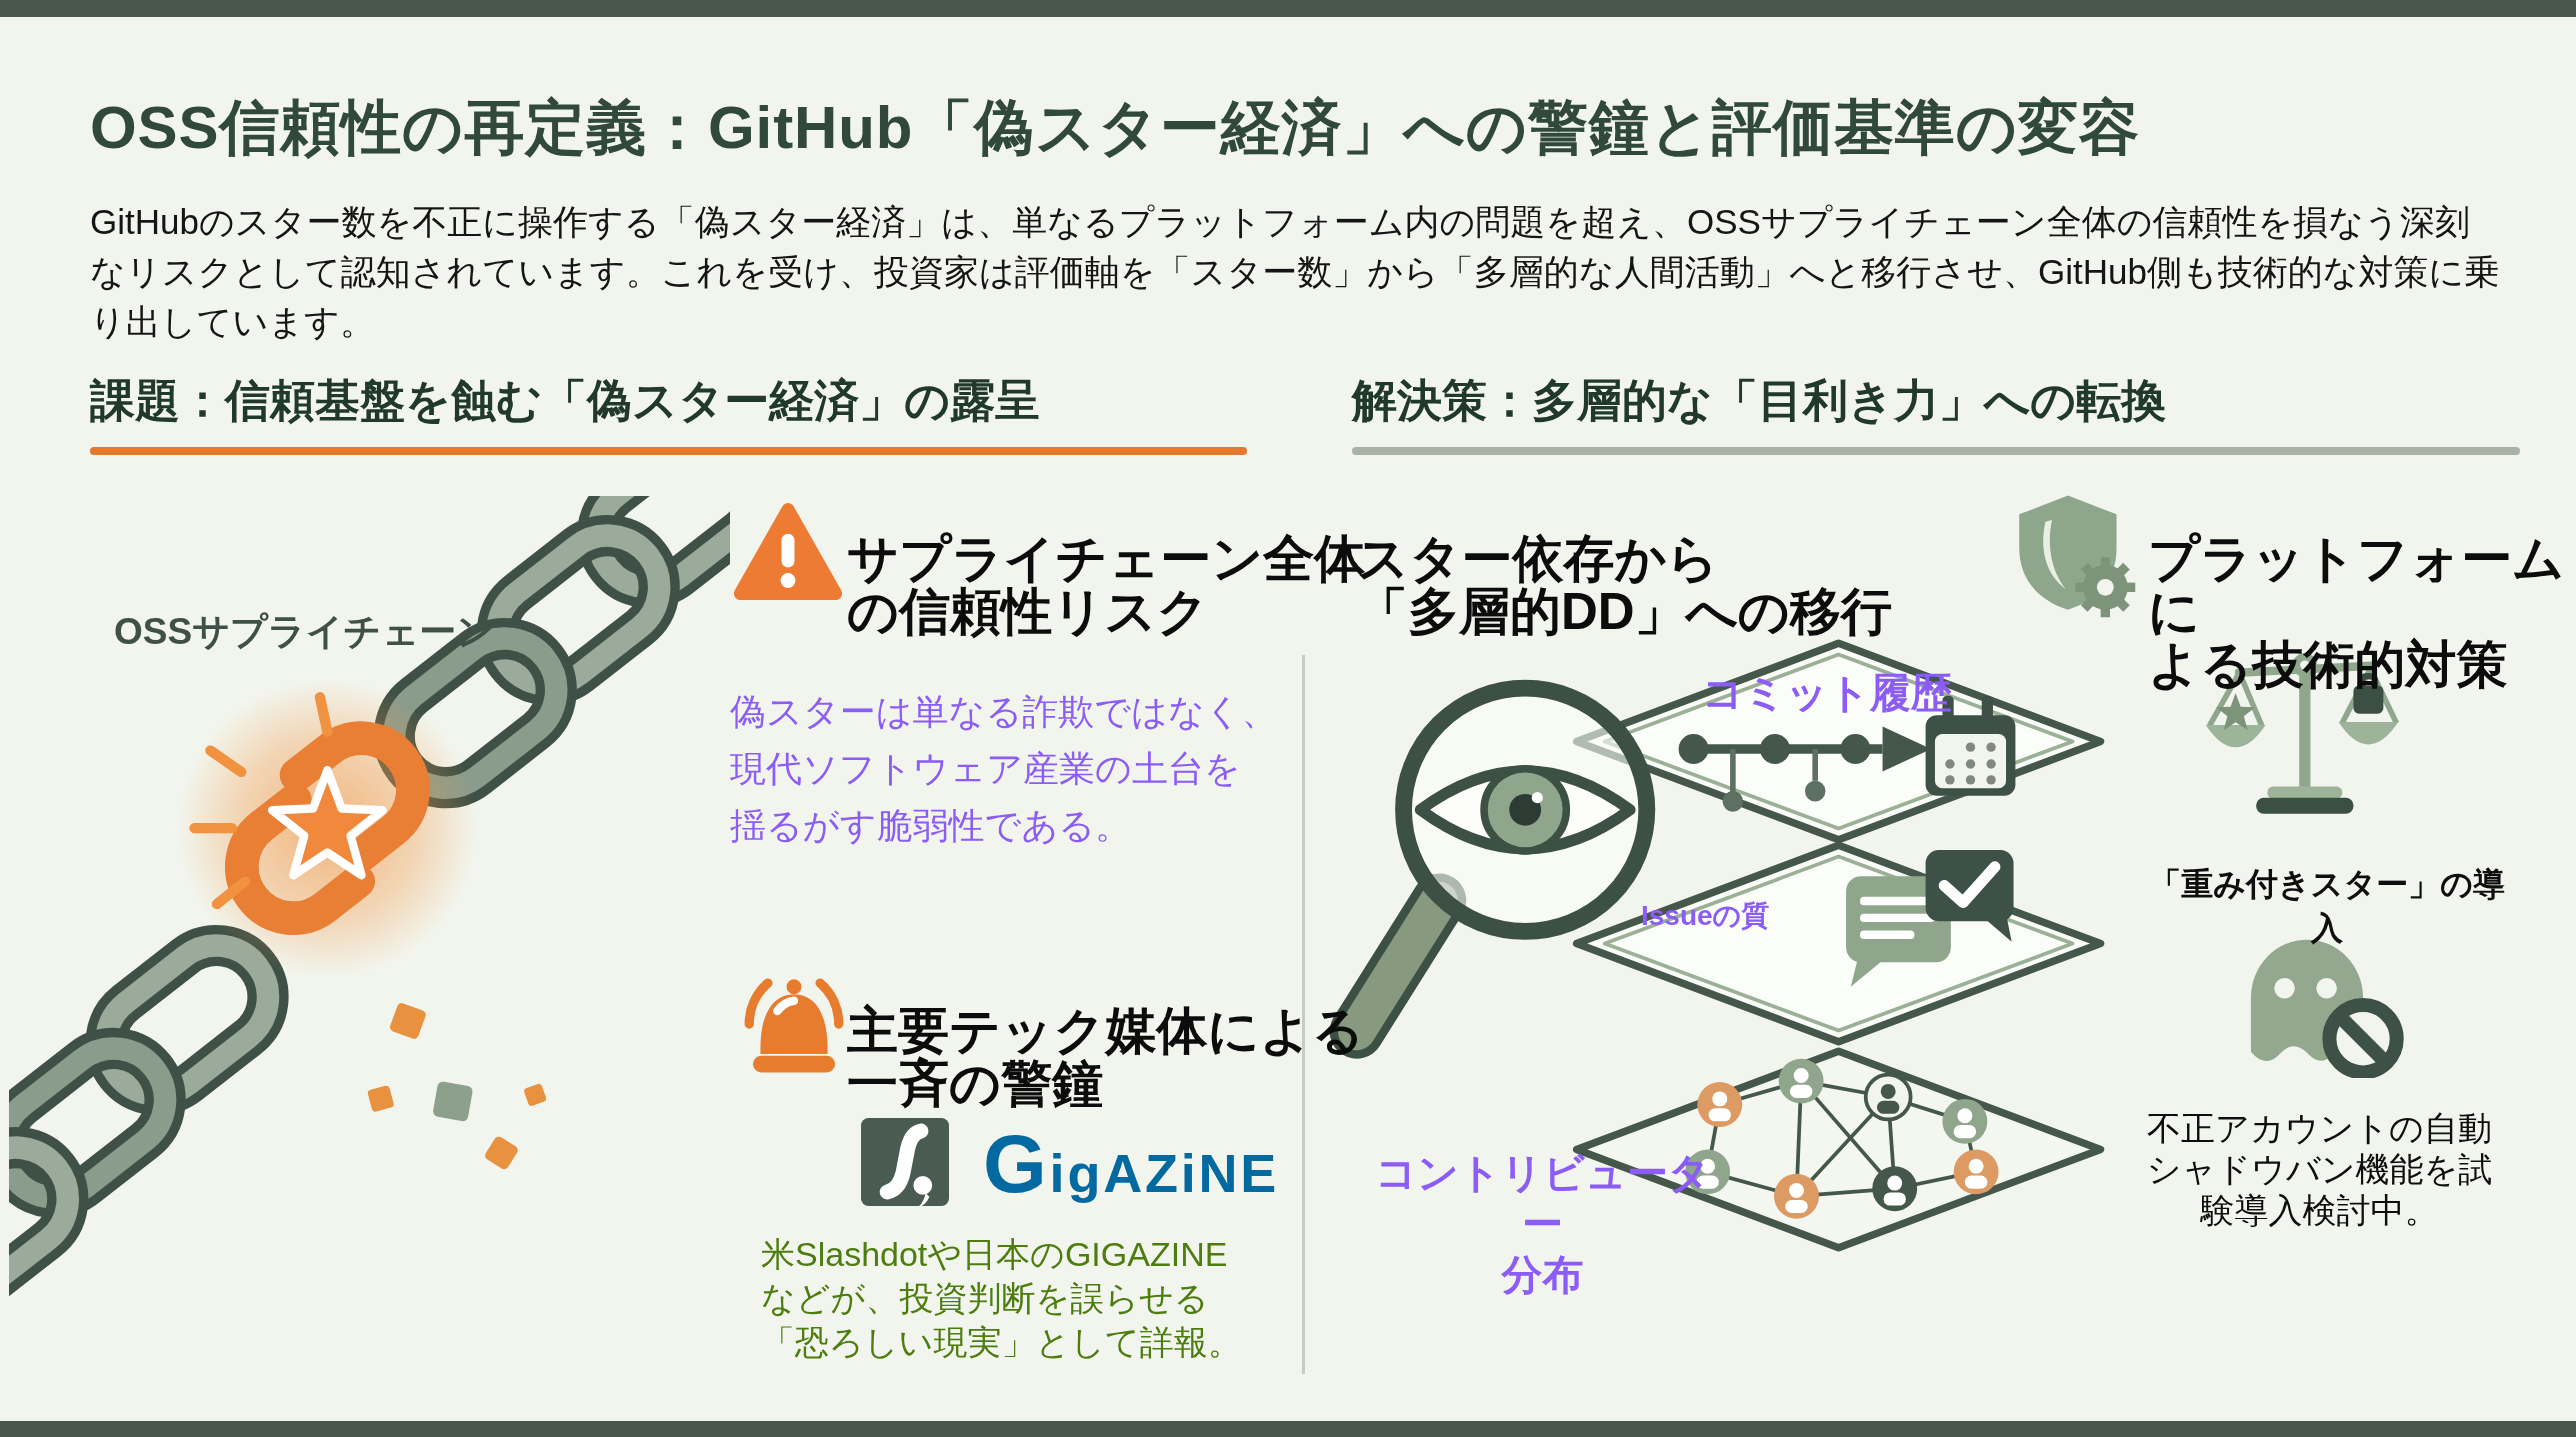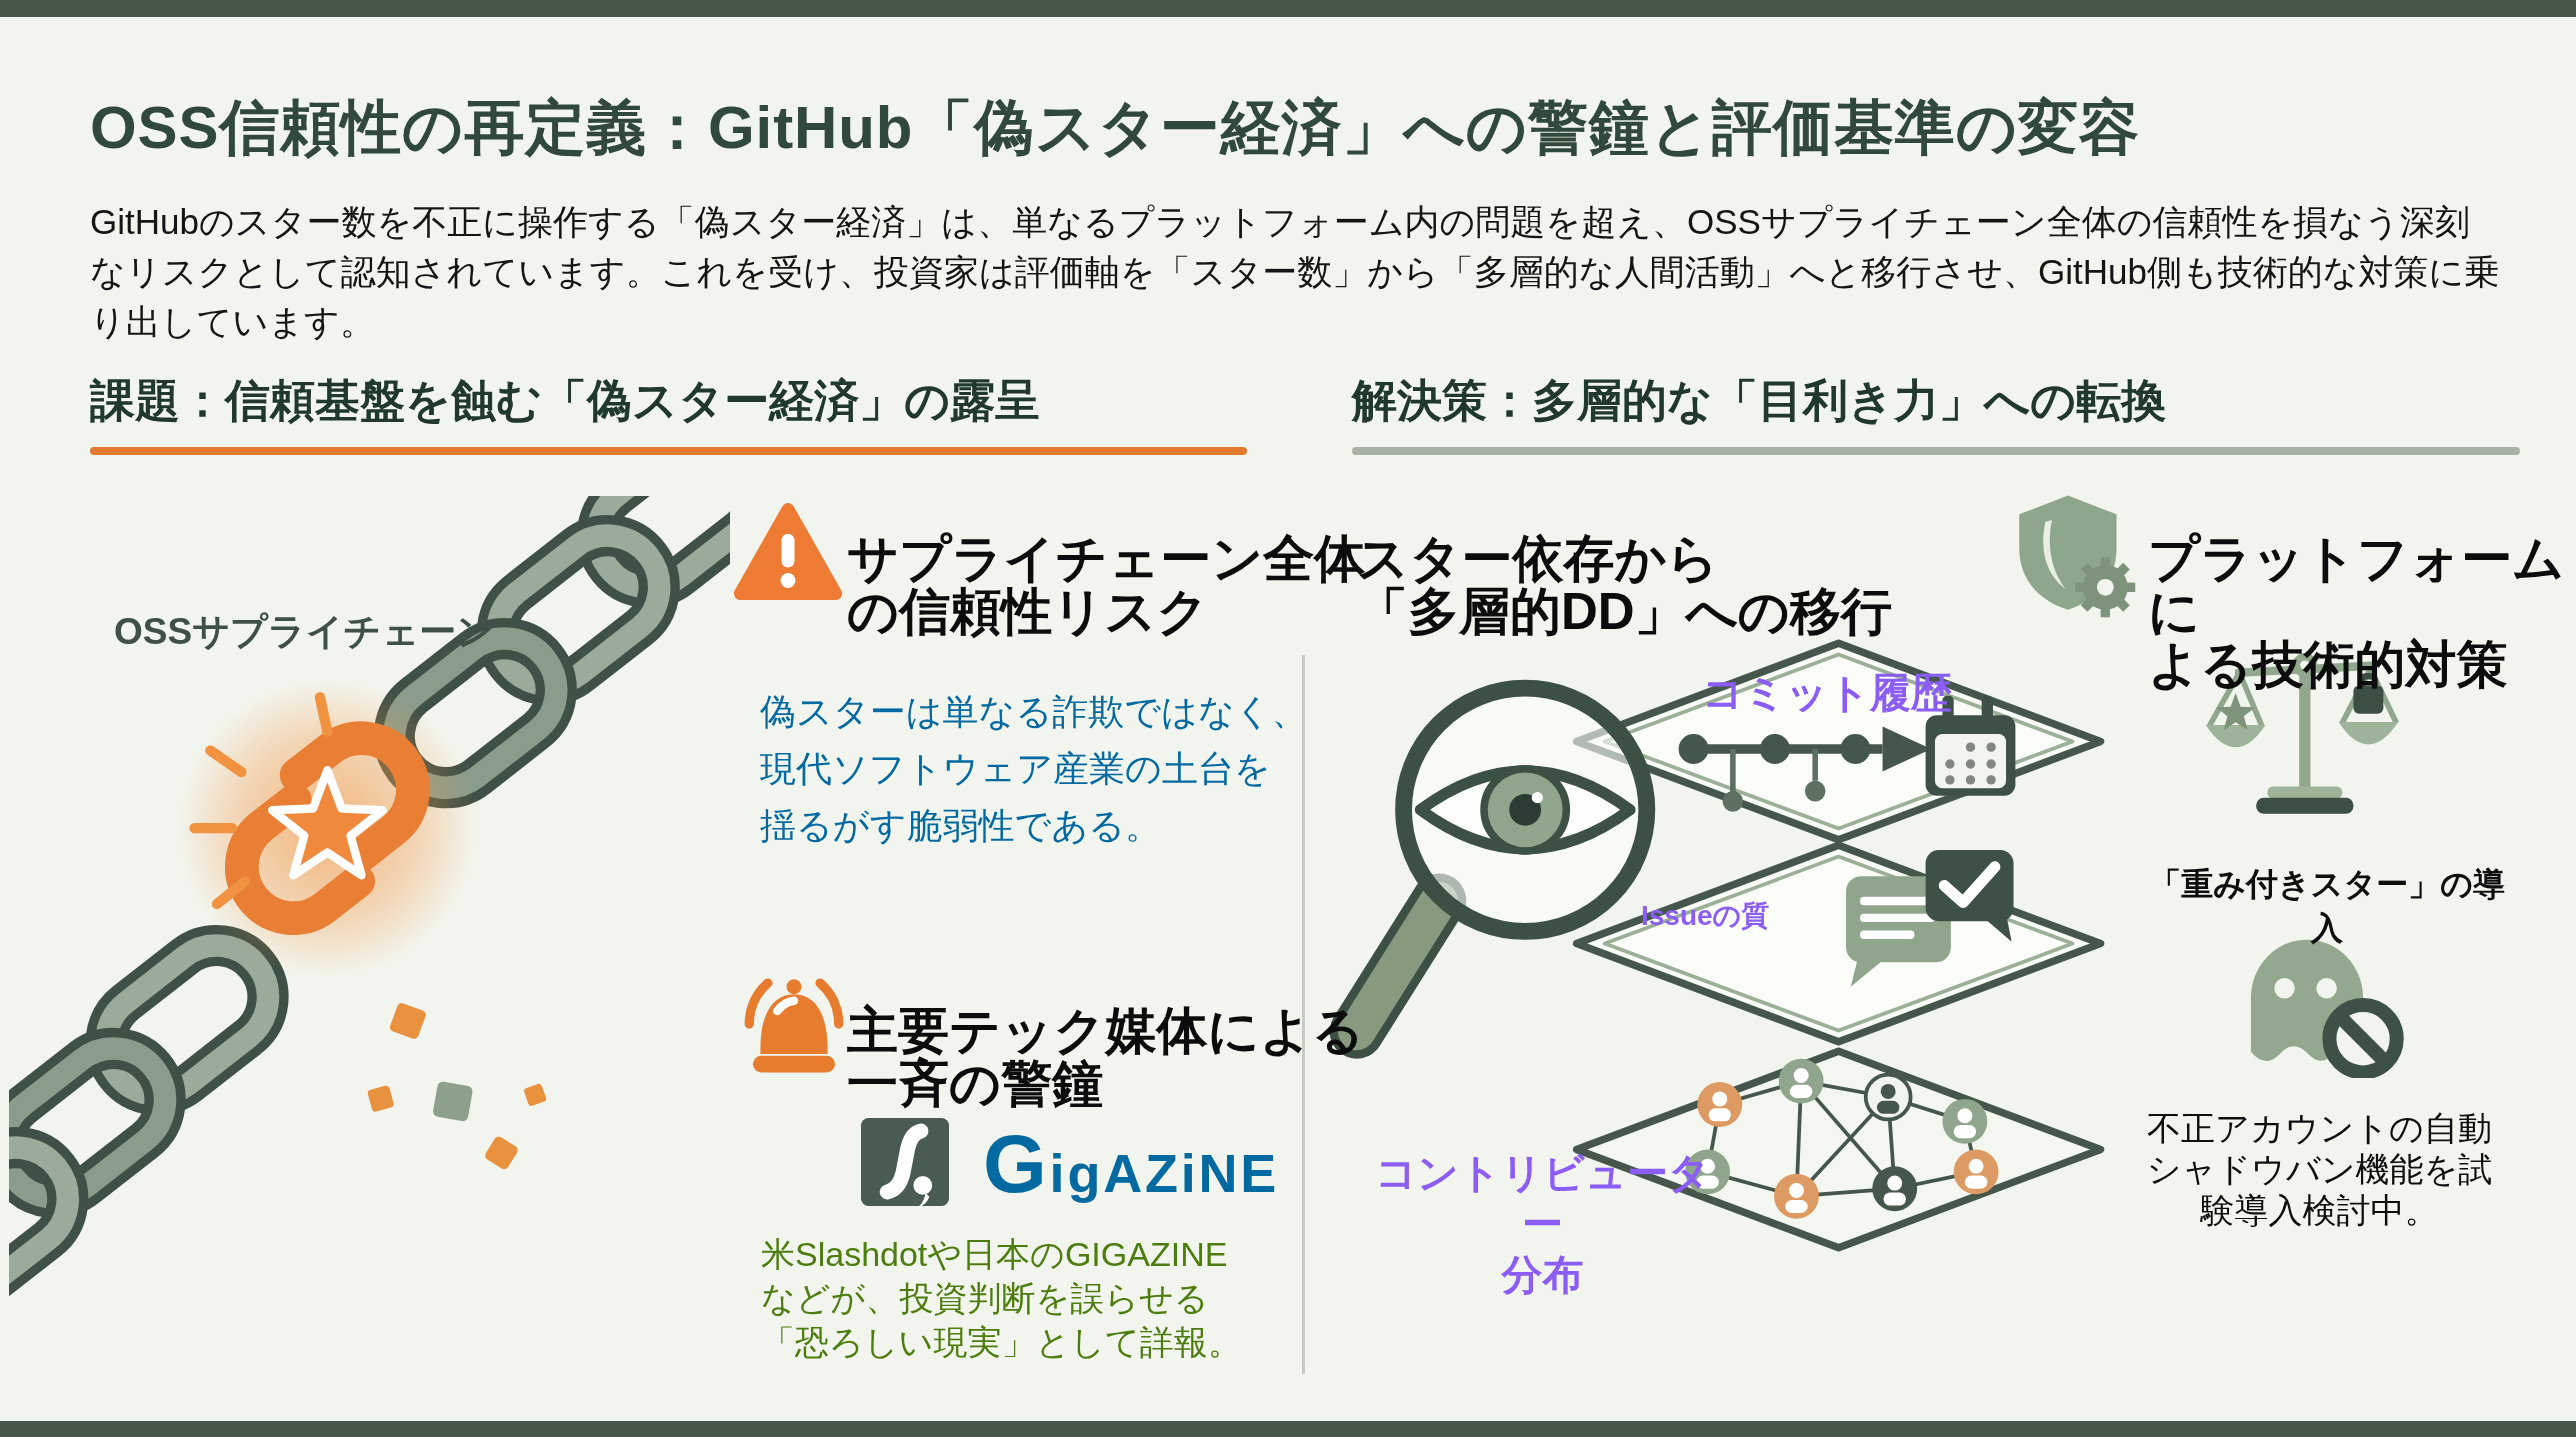--- a/index.html
+++ b/index.html
@@ -15,21 +15,21 @@
   .rule{height:8.4px;border-radius:4.7px;}
   .rule.orange{left:90px;top:447px;width:1157px;background:#e2792e;}
   .rule.sage{left:1352px;top:447px;width:1168px;background:#a8b2a4;}
   .divider{left:1302px;top:655px;width:2.8px;height:719px;background:#c7ccc3;}
   .chain-label{left:114px;top:607px;font-size:37px;font-weight:700;color:#3f5146;z-index:3;white-space:nowrap;}
   .h-item{font-size:51px;font-weight:700;color:#0c0c0c;line-height:53px;white-space:pre-line;z-index:3;margin-top:40px;}
   .risk-head{left:847px;top:492px;}
   .media-head{left:847px;top:964px;}
   .shift-head{left:1357px;top:492px;}
   .platform-head{left:2148px;top:492px;}
-  .risk-body{left:760px;top:683px;font-size:36px;line-height:57px;color:#0369a1;white-space:pre-line;}
+  .risk-body{left:730px;top:683px;font-size:36px;line-height:57px;color:#8b5cf6;white-space:pre-line;}
   .media-body{left:761px;top:1232px;font-size:34px;line-height:44px;color:#4d7c0f;white-space:pre-line;}
   .gigazine{left:983px;top:1120px;height:88px;line-height:88px;font-size:54px;font-weight:800;
             color:#0369a1;letter-spacing:2.8px;white-space:nowrap;}
   .gigazine::first-letter{font-size:82px;}
   .layer-label{font-size:41px;font-weight:700;color:#8b5cf6;z-index:3;white-space:pre-line;}
   .commit-label{left:1702px;top:666px;}
   .issue-label{left:1641px;top:897px;font-size:28px;}
   .contrib-label{left:1359px;top:1148px;width:367px;text-align:center;line-height:51px;}
   .caption{font-weight:700;color:#0e0e0e;white-space:pre-line;text-align:center;z-index:3;margin-top:28px;}
   .weighted-caption{left:2136px;top:835px;width:382px;font-size:32px;}

